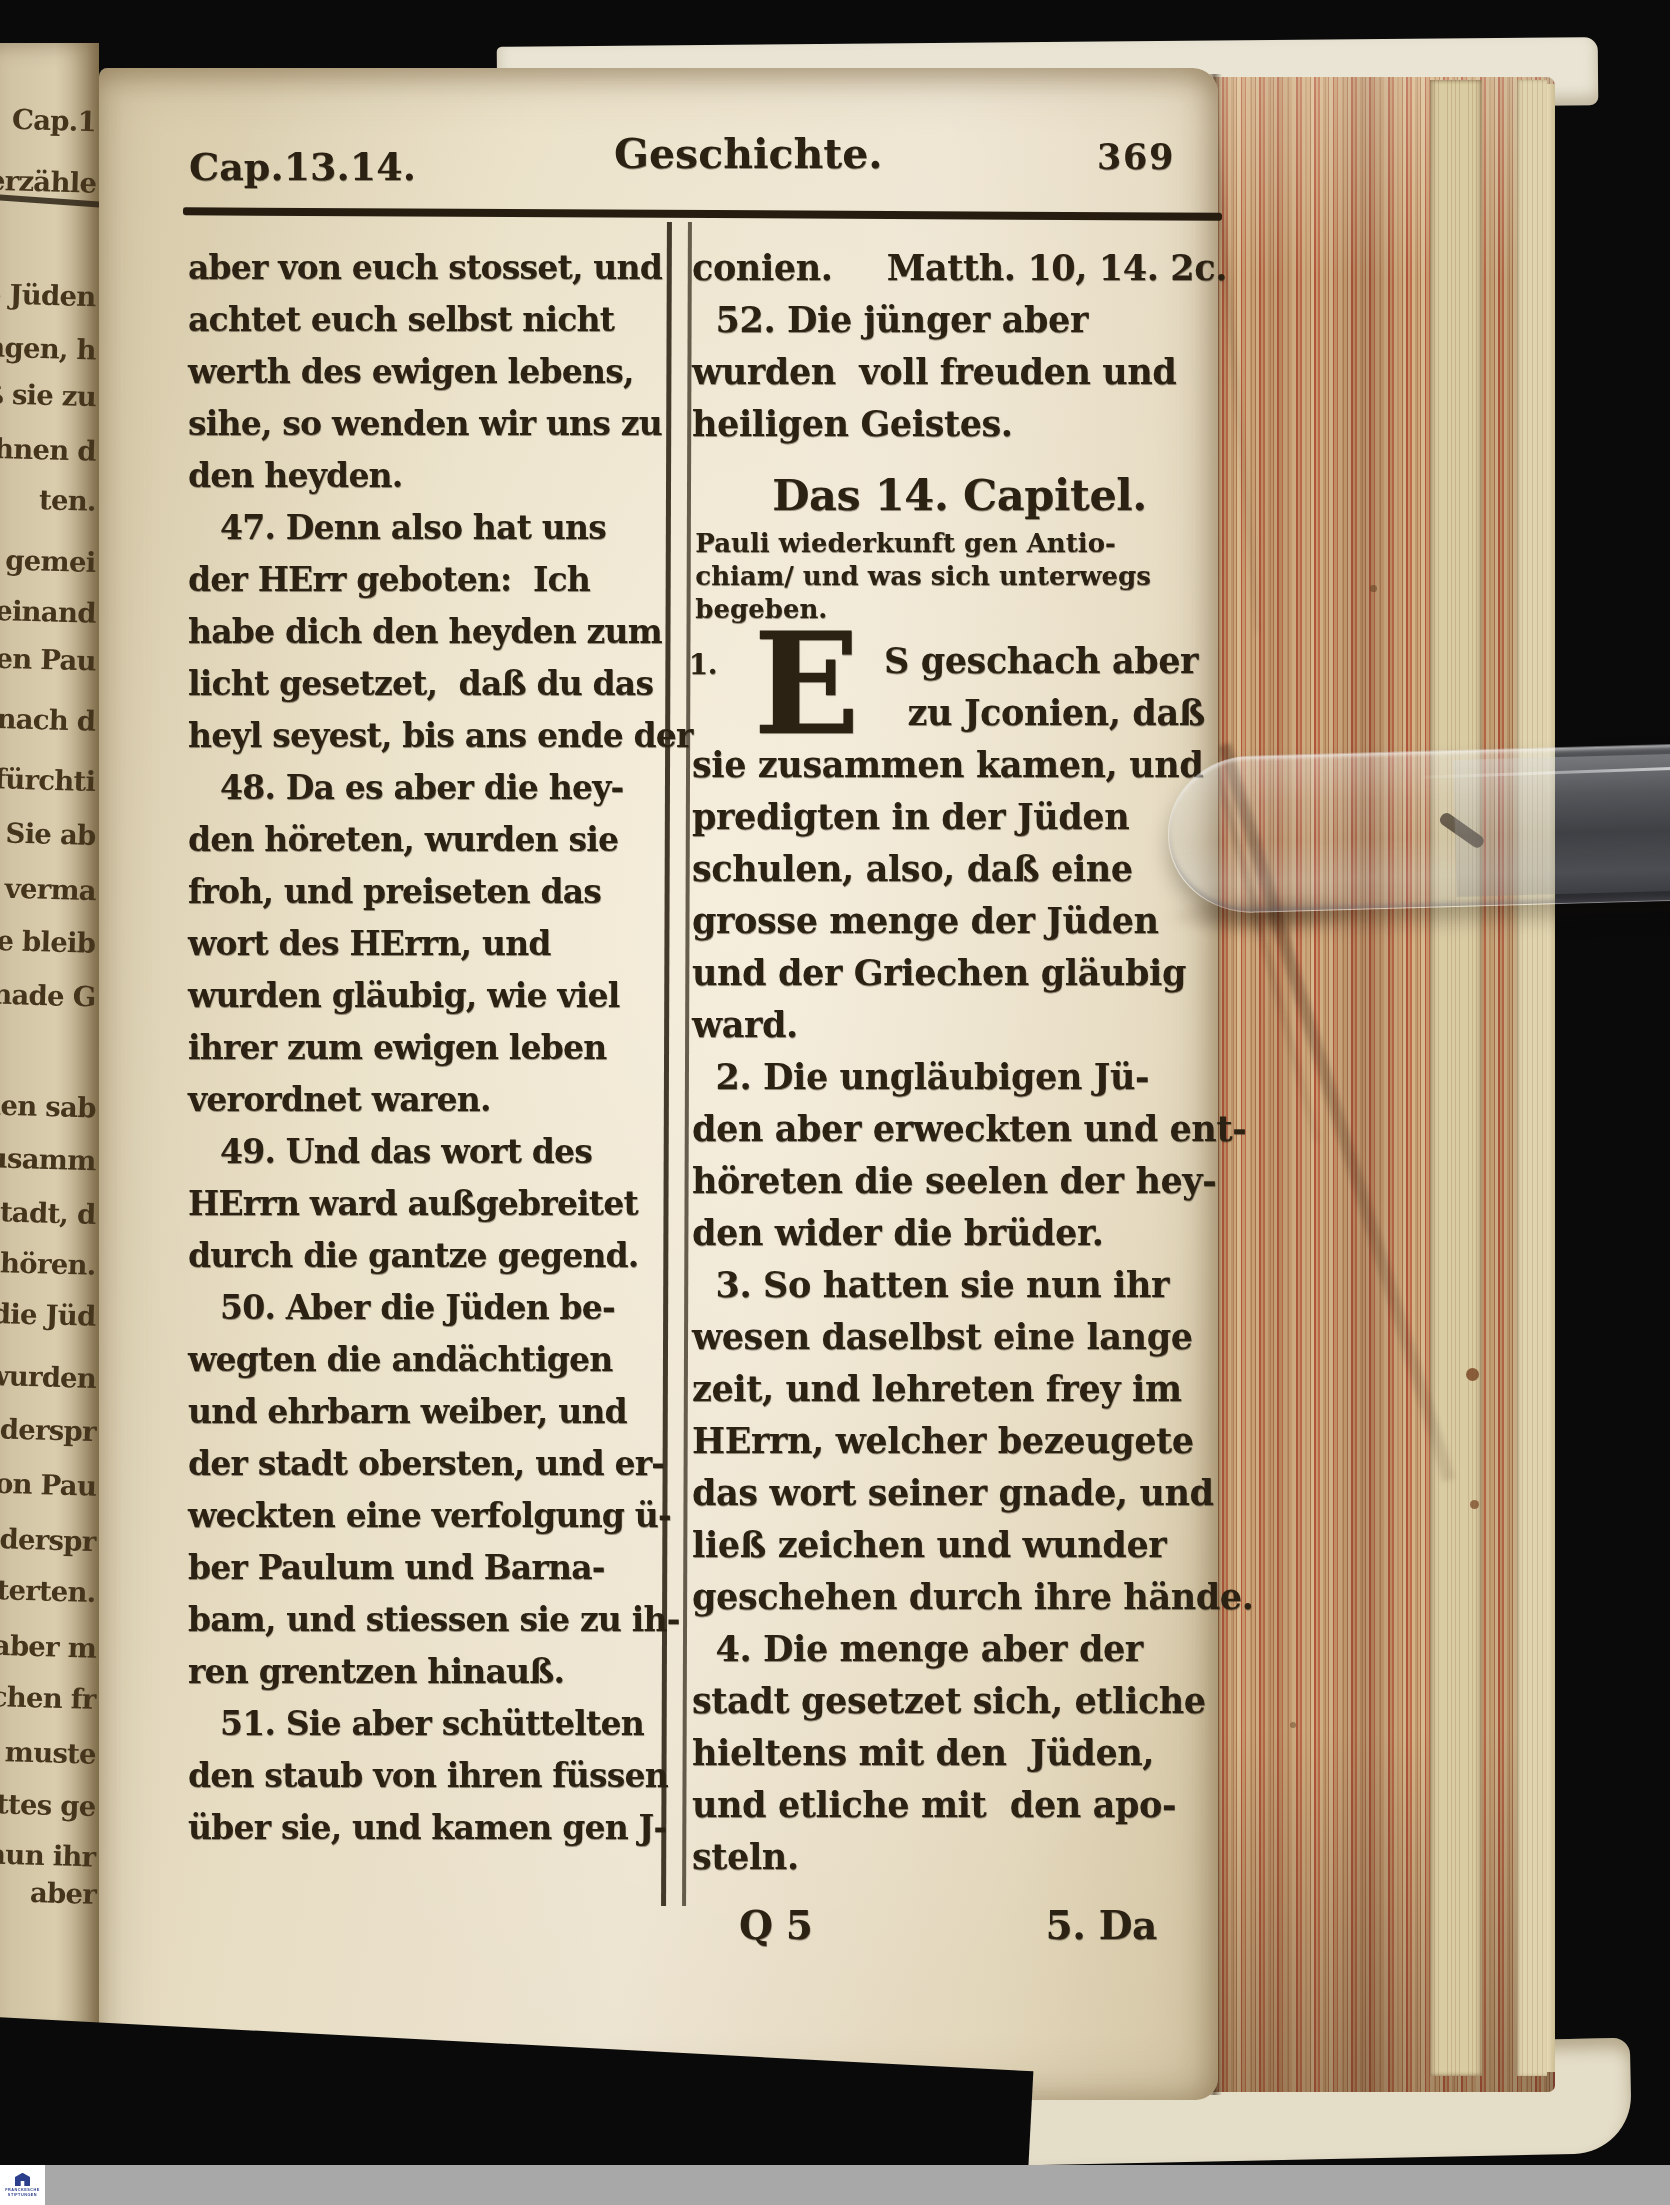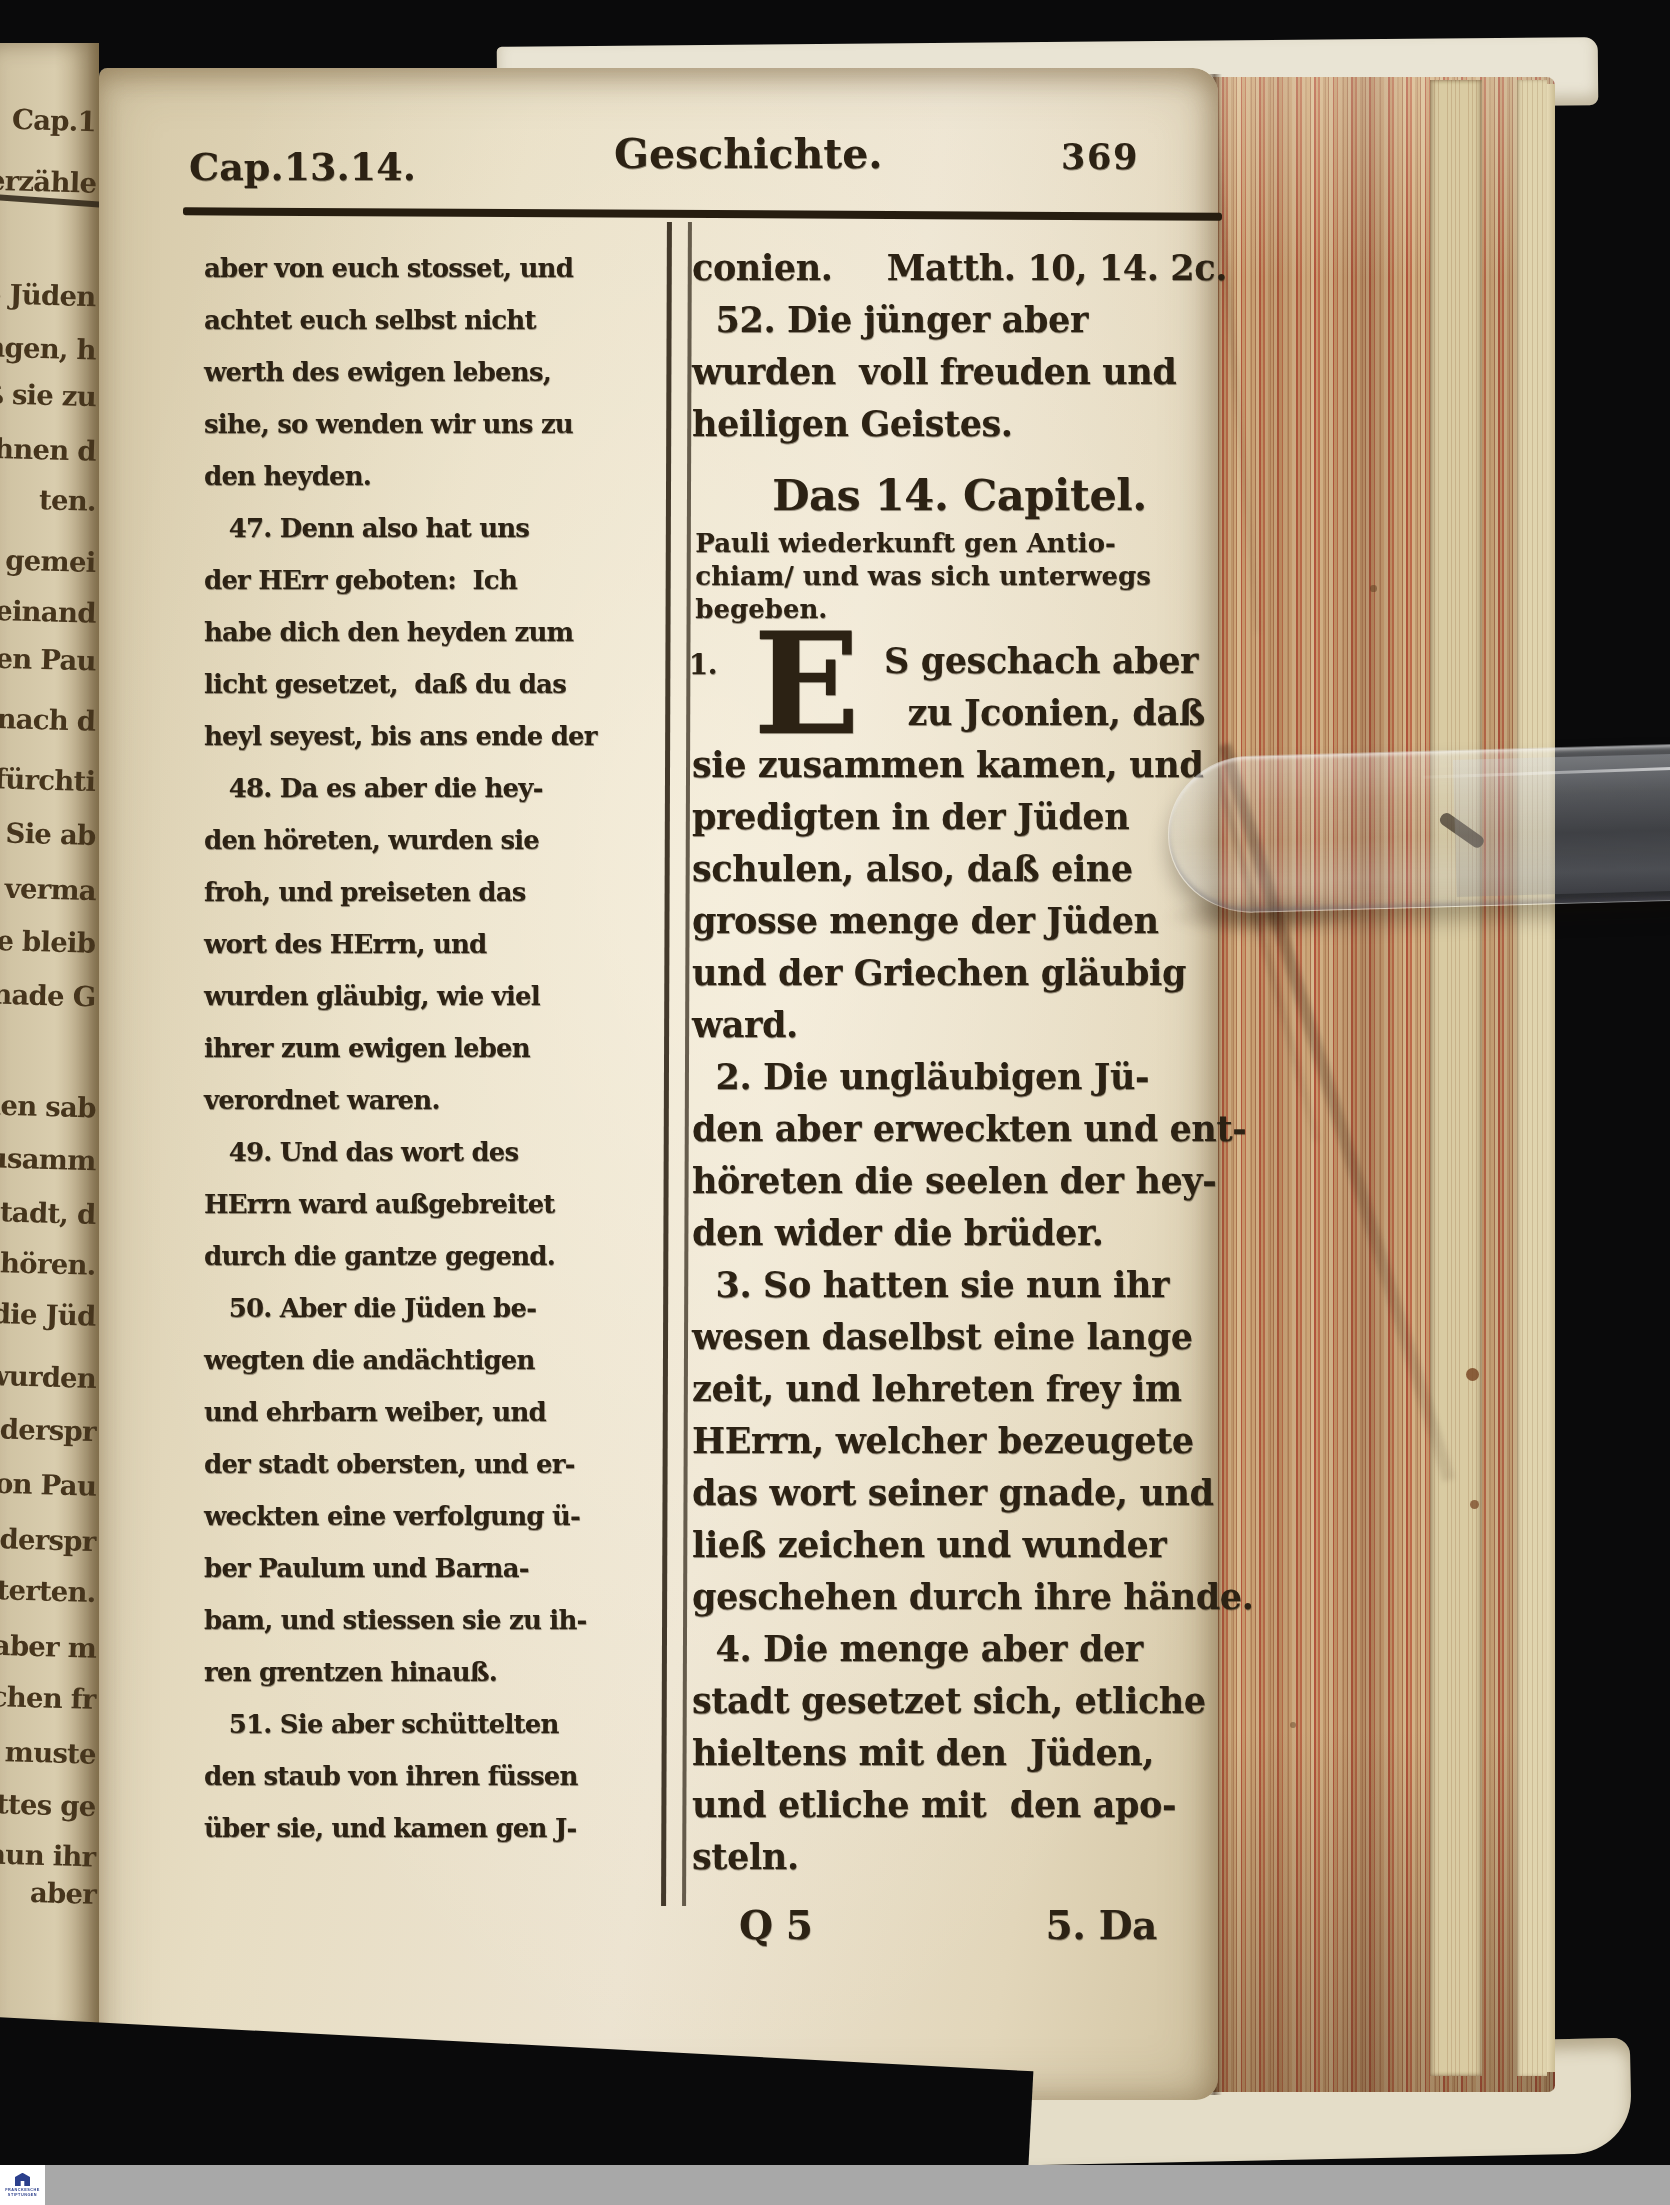--- a/index.html
+++ b/index.html
@@ -55,29 +55,29 @@
   .page{position:absolute;left:99px;top:68px;width:1119px;height:2032px;z-index:20;
     border-radius:8.4px 25px 22px 38px;
     background:
       radial-gradient(ellipse at 55% 40%,rgba(255,250,235,.5),rgba(0,0,0,0) 70%),
       linear-gradient(100deg,#d6c9a8 0%,#e7ddc3 30%,#ece3d0 58%,#e2d6ba 84%,#d2c4a2 100%);
     box-shadow:inset 0 0 58px rgba(95,72,40,.28),inset -8.4px 0 28px rgba(120,90,50,.3),inset 0 11.7px 22px rgba(120,95,55,.25);}
   .page *{color:var(--ink);}
   .hdr{position:absolute;font-weight:bold;white-space:nowrap;text-shadow:0.4px 0.6px 0.6px rgba(43,33,19,.45);}
   .hdr-left{left:90px;top:67px;font-size:38px;margin-top:9px;}
   .hdr-center{left:515px;top:62px;font-size:41px;}
-  .hdr-num{left:962px;top:68px;font-size:35px;letter-spacing:1.7px;}
+  .hdr-num{left:998px;top:68px;font-size:35px;letter-spacing:1.7px;}
   .hdr-rule{position:absolute;left:84px;top:142px;width:1039px;height:7.5px;background:#261d10;
     transform:rotate(.3deg);border-radius:2.5px;}
   .divider{position:absolute;top:154px;height:1684px;background:#2b2113;z-index:21;}
   .div-a{left:565px;width:5px;opacity:.88;transform:rotate(.2deg);}
   .div-b{left:586px;width:4.2px;opacity:.7;transform:rotate(.2deg);}
 
   .col{position:absolute;top:174px;font-weight:bold;text-shadow:0.4px 0.7px 0.7px rgba(43,33,19,.5);}
-  .col-left{left:105px;width:473px;font-size:26px;letter-spacing:-0.8px;}
+  .col-left{left:89px;width:473px;font-size:33px;letter-spacing:-0.8px;}
   .col-right{left:593px;width:535px;font-size:35px;letter-spacing:-0.4px;}
   .line{white-space:pre;line-height:52px;height:52px;overflow:visible;}
   .split{display:flex;justify-content:space-between;white-space:pre;line-height:52px;height:52px;}
   .heading{text-align:center;font-size:43px;line-height:58px;height:58px;margin-top:16px;white-space:nowrap;}
   .summary{font-size:26px;letter-spacing:0;line-height:33px;margin:3.3px 0 8.4px 3.3px;}
   .summary .line{line-height:33px;height:33px;}
   .dropcap-block{position:relative;}
   .vnum{position:absolute;left:-3.3px;top:13.4px;font-size:28px;}
   .cap{float:left;width:155px;height:104px;margin-left:37px;font-size:140px;line-height:99px;
     text-align:center;overflow:visible;}

